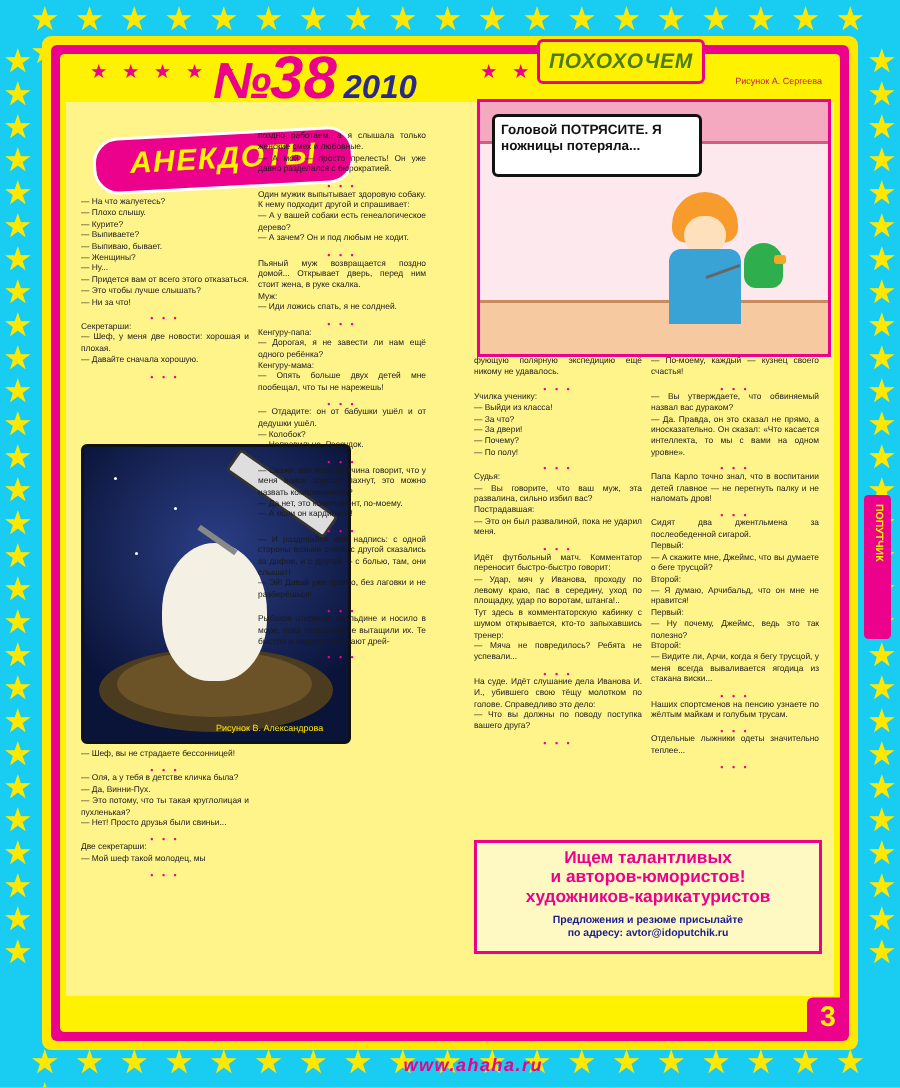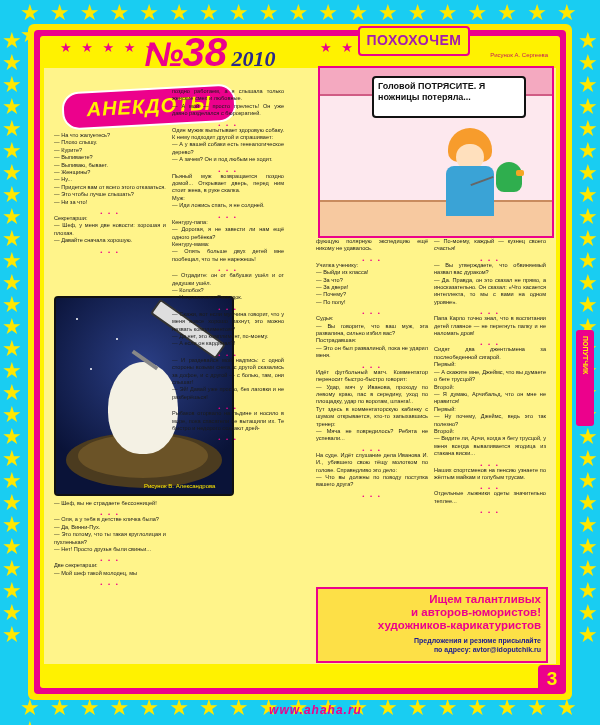--- a/index.html
+++ b/index.html
@@ -28,54 +28,54 @@
     position:absolute;left:44px;top:68px;width:512px;height:596px;
     background:#fff48a;
   }
   
   .issue{
     position:absolute;left:110px;top:30px;width:200px;text-align:center;
     color:#ec018c;font-weight:bold;font-style:italic;
   }
   .issue .no{font-size:34px;letter-spacing:-1px;}
   .issue .num{font-size:40px;text-align:center;}
-  .issue .year{font-size:22px;color:#2a2a8a;font-family:Liberation Serif, serif;}
+  .issue .year{font-size:22px;color:#2a2a8a;}
   .dots{position:absolute;top:40px;color:#ec018c;font-size:13px;letter-spacing:3px;}
   .dots.l{left:60px;}
   .dots.r{left:320px;}
   .brandbox{
     position:absolute;left:358px;top:26px;width:108px;height:26px;
     background:#fff200;border:2px solid #ec018c;border-radius:4px;
     text-align:center;
   }
   .brandbox span{
-    color:#a21caf;font-weight:bold;font-size:14px;line-height:24px;letter-spacing:.5px;
+    color:#4d7c0f;font-weight:bold;font-size:14px;font-style:italic;line-height:24px;letter-spacing:.5px;
   }
   
   .logo{
     position:absolute;left:62px;top:88px;width:170px;height:34px;
     background:#ec018c;border-radius:17px;border:2px solid #fff;
     transform:rotate(-3deg);
   }
   .logo span{
     display:block;text-align:center;line-height:32px;color:#fff200;
     font-size:20px;font-weight:bold;font-style:italic;letter-spacing:1px;
   }
   
   .cartoon{
     position:absolute;left:318px;top:66px;width:232px;height:168px;
     background:#fde8ee;border:2px solid #ec018c;
   }
   .cartoon .credit{
     position:absolute;right:4px;top:-16px;font-size:6px;color:#c2185b;text-align:right;line-height:7px;
   }
   .bubble{
-    position:absolute;left:8px;top:8px;width:154px;height:42px;
+    position:absolute;left:8px;top:8px;width:140px;height:42px;
     background:#fff;border:2px solid #111;border-radius:4px;
-    font-size:9px;font-weight:bold;color:#111;padding:3px 4px;box-sizing:border-box;line-height:11px;margin-left:44px;
+    font-size:9px;font-weight:bold;color:#111;padding:3px 4px;box-sizing:border-box;line-height:11px;
   }
   .curtain{position:absolute;left:0;top:0;width:100%;height:26px;background:#f4a9c0;border-bottom:2px solid #d05c84;}
   .stage{position:absolute;left:0;bottom:0;width:100%;height:34px;background:#f7c9a0;border-top:2px solid #c98b5e;}
   .magician{position:absolute;left:120px;top:60px;width:60px;height:88px;}
   .m-hair{position:absolute;left:8px;top:0;width:44px;height:34px;background:#f79c2c;border-radius:22px 22px 10px 10px;}
   .m-face{position:absolute;left:16px;top:16px;width:28px;height:26px;background:#ffe0bd;border-radius:14px;}
   .m-body{position:absolute;left:6px;top:38px;width:48px;height:50px;background:#3aa3d6;border-radius:8px 8px 0 0;}
   .parrot{position:absolute;left:176px;top:94px;width:26px;height:30px;background:#2fae4e;border-radius:13px 13px 8px 8px;}
   .parrot:after{content:"";position:absolute;left:20px;top:8px;width:8px;height:6px;background:#f5a623;border-radius:2px;}
   .scissors{position:absolute;left:150px;top:112px;width:24px;height:2px;background:#666;transform:rotate(-20deg);}
@@ -93,21 +93,21 @@
   .eggart .star{position:absolute;width:2px;height:2px;background:#fff;border-radius:50%;}
   .eggcredit{position:absolute;left:88px;bottom:4px;color:#ffe800;font-size:6px;line-height:7px;text-align:center;}
   
   .col{position:absolute;font-size:5.6px;line-height:7.4px;color:#1b1b1b;text-align:justify;}
   .col p{margin:0 0 4px 0;}
   .col .dash{white-space:pre-wrap;}
   .sep{height:5px;text-align:center;color:#ec018c;font-size:6px;letter-spacing:2px;}
   
   .adbox{
     position:absolute;left:316px;top:560px;width:232px;height:76px;
-    background:#fde047;border:2px solid #ec018c;text-align:right;box-sizing:border-box;padding:4px 5px;margin-top:27px;
+    background:#fef9c3;border:2px solid #ec018c;text-align:center;box-sizing:border-box;padding:4px 5px;
   }
   .adbox .t1{color:#ec018c;font-weight:bold;font-size:11.5px;line-height:13px;}
   .adbox .t2{color:#1b1b8e;font-weight:bold;font-size:7px;line-height:9px;margin-top:4px;}
   .adbox .t3{color:#1b1b8e;font-weight:bold;font-size:7px;line-height:9px;}
   
   .sidetab{
     position:absolute;right:6px;top:330px;width:18px;height:96px;background:#ec018c;border-radius:3px;
   }
   .sidetab span{
     display:block;color:#fff200;font-size:7px;font-weight:bold;

